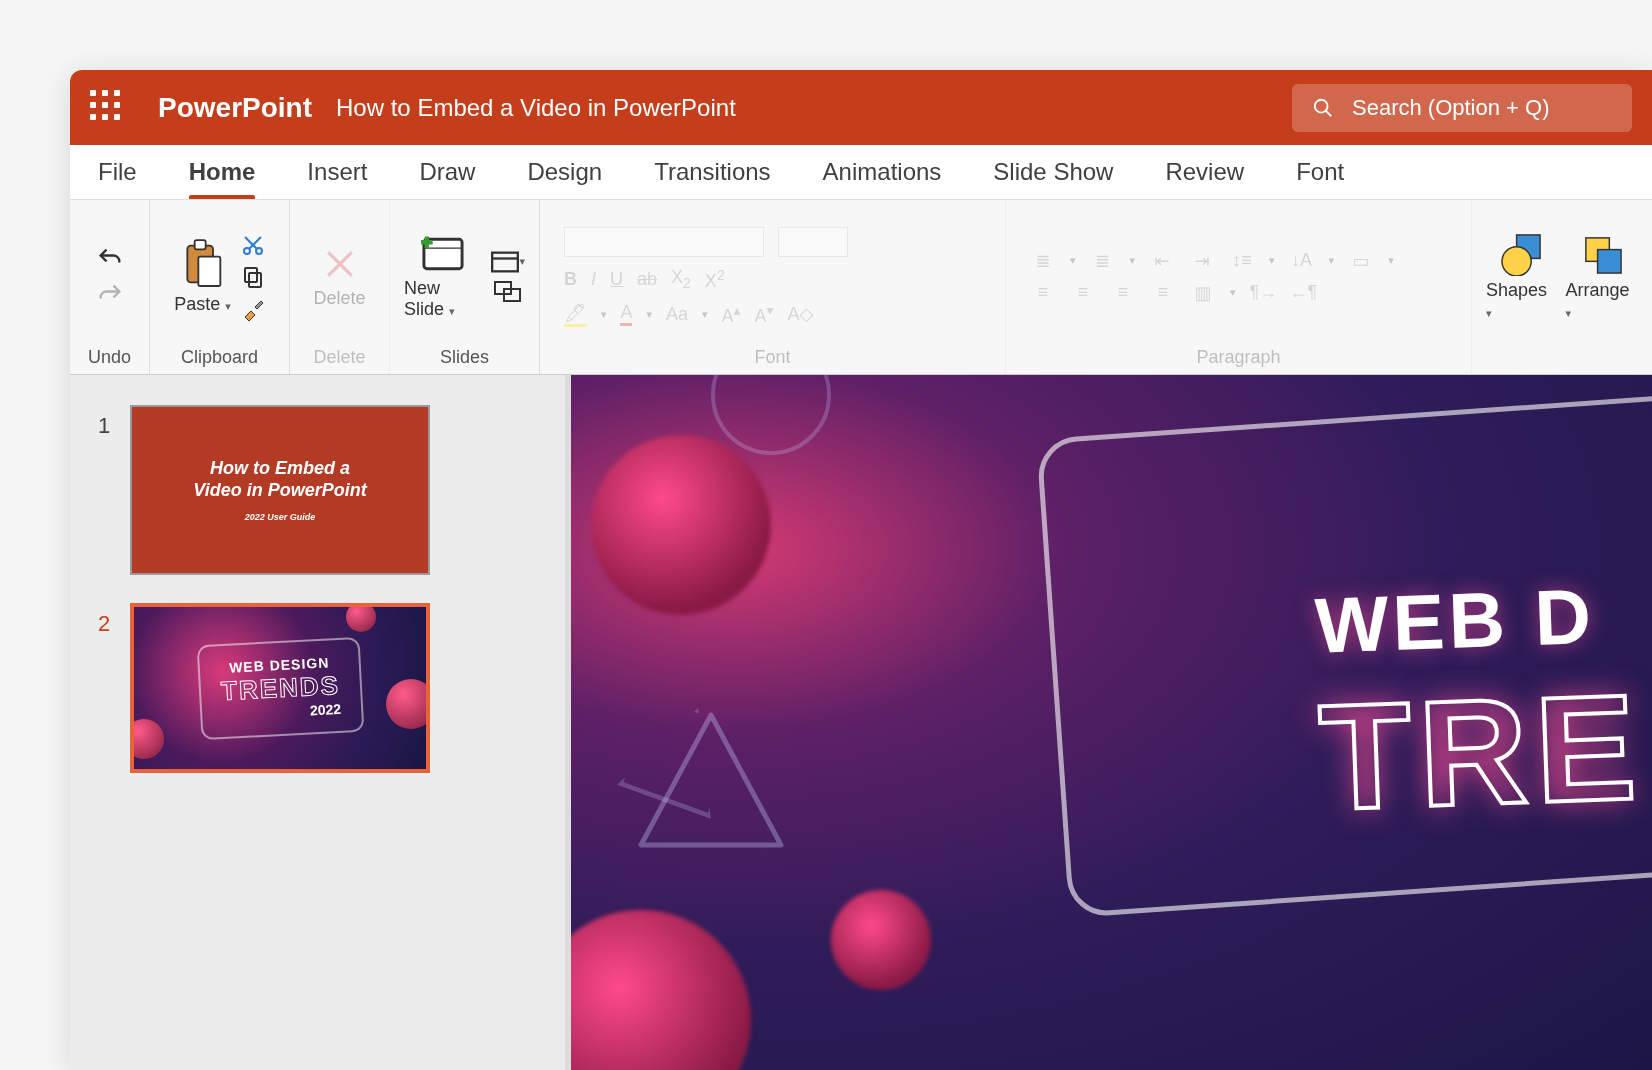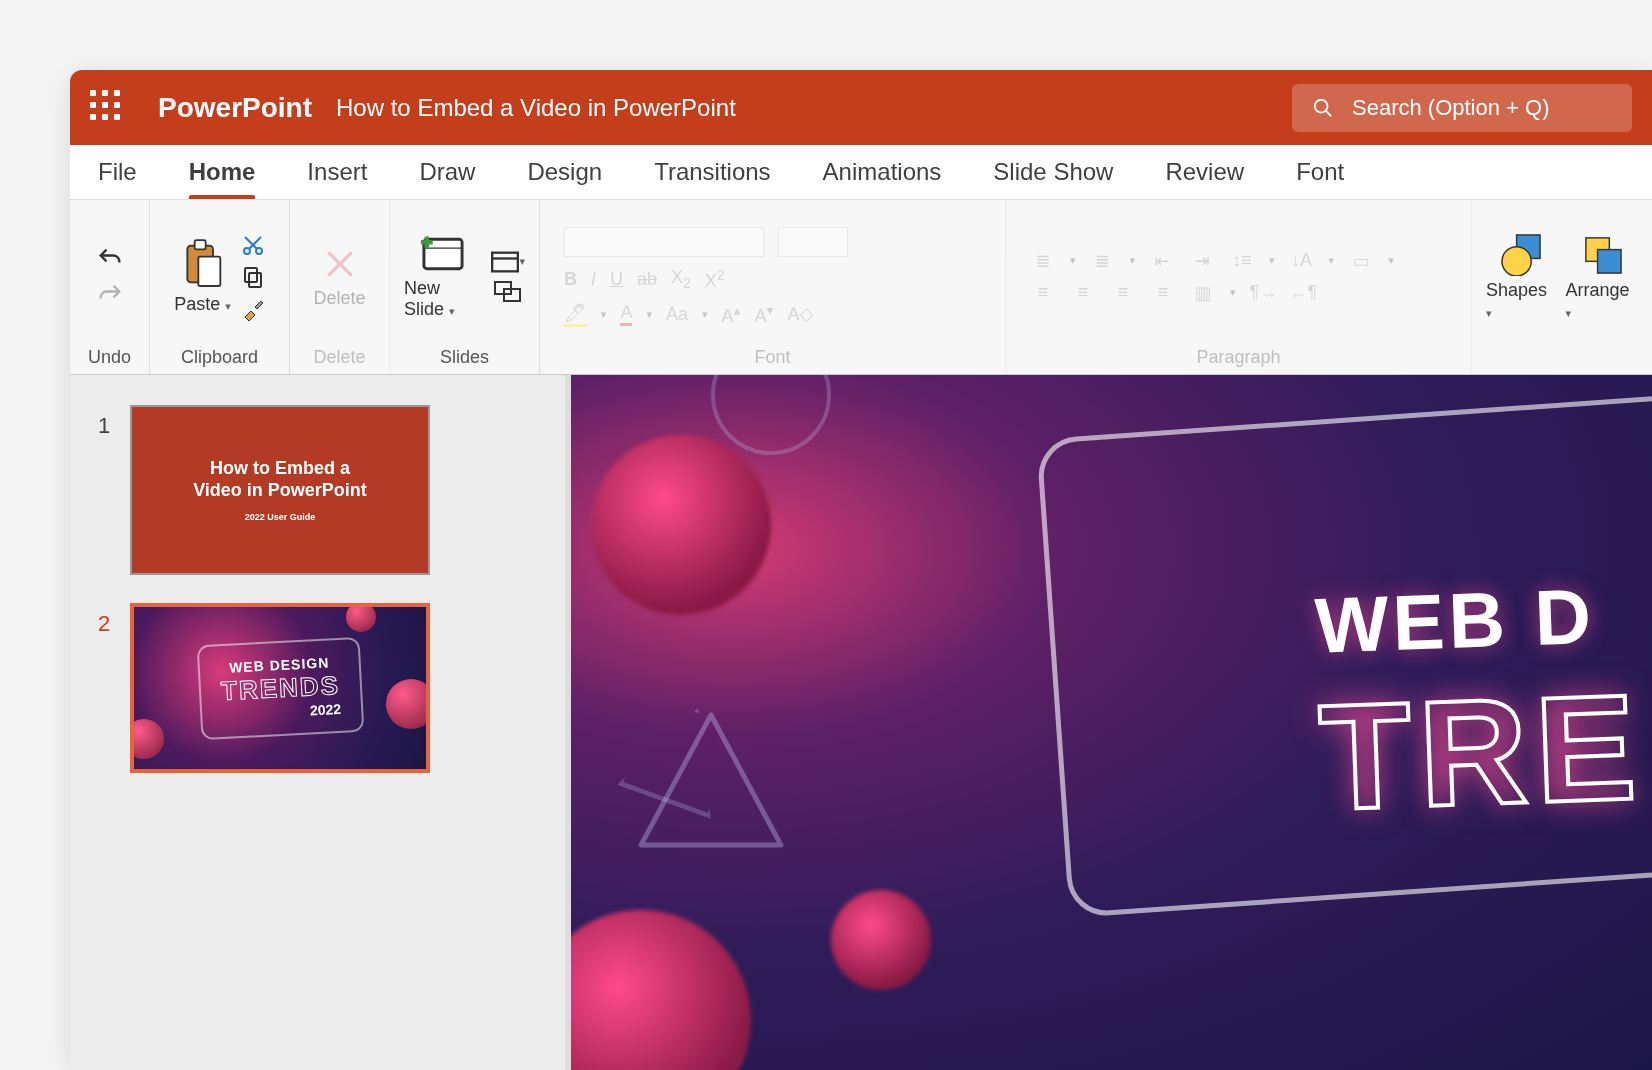--- a/index.html
+++ b/index.html
@@ -122,20 +122,21 @@
   overflow: hidden;
 }
 .thumb.selected { border: 4px solid #e8623a; }
 .thumb1 {
   background: #b33a24;
   display: flex;
   flex-direction: column;
   align-items: center;
   justify-content: center;
   color: #fff;
+  font-style: italic;
 }
 .thumb1 .t1 { font-size: 18px; font-weight: 900; text-align: center; line-height: 1.2; }
 .thumb1 .t2 { font-size: 9px; margin-top: 10px; font-weight: 700; }
 .thumb2 {
   background: radial-gradient(circle at 30% 40%, #d93a7a 0%, #4c1a5c 40%, #2a1a55 70%, #1a1642 100%);
   display: flex;
   align-items: center;
   justify-content: center;
 }
 .thumb2-frame {

